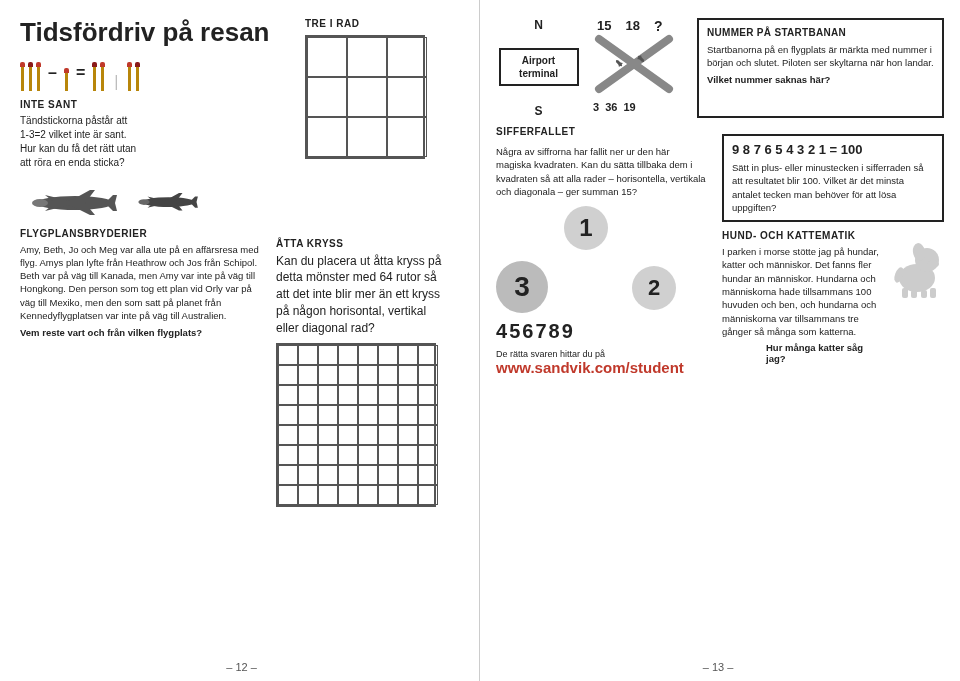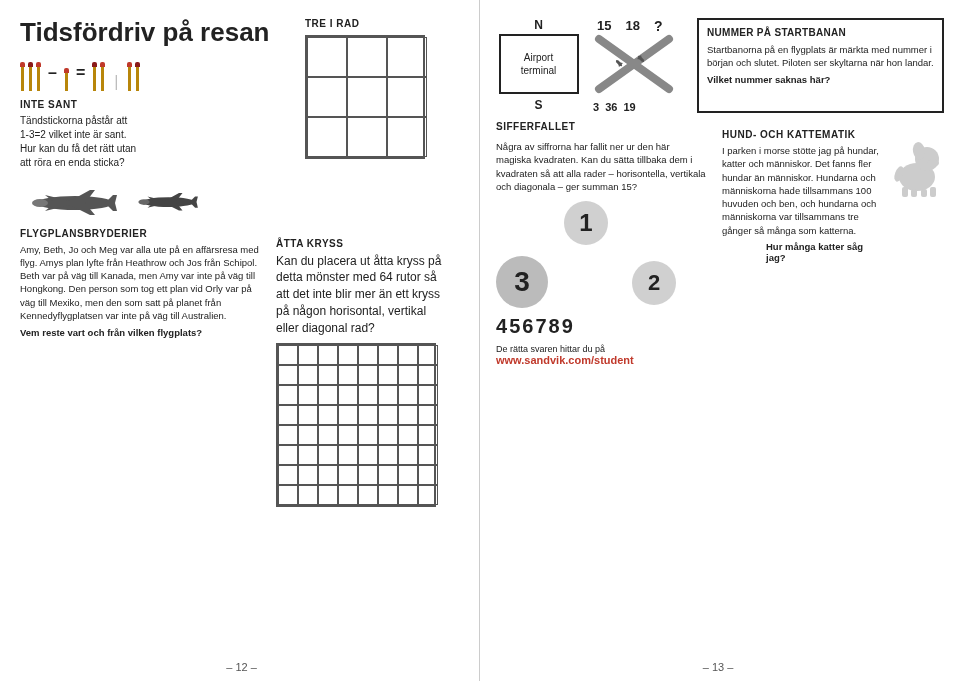--- a/index.html
+++ b/index.html
@@ -163,26 +163,26 @@
     }
 
     .kryss-cell {
       width: 20px;
       height: 20px;
       border: 1px solid #555;
     }
 
     .airport-terminal-box {
       border: 2px solid #222;
-      padding: 15px 8px;
+      padding: 4px 8px;
       text-align: center;
       font-size: 10px;
-      font-weight: normal;
+      font-weight: bold;
       width: 80px;
-      margin: 2px 0;
+      margin: 16px 0;
       line-height: 1.3;
     }
 
     
     .nummer-box {
       border: 2px solid #222;
       padding: 6px 8px;
       flex: 1;
       font-size: 9.5px;
       line-height: 1.4;
@@ -226,21 +226,21 @@
 
     .sifferfallet p {
       font-size: 9.5px;
       line-height: 1.4;
       color: #222;
     }
 
     .sandvik-link {
       color: #c0392b;
       font-weight: bold;
-      font-size: 11px;
+      font-size: 15px;
     }
 
     
     .left-middle {
       display: flex;
       gap: 10px;
       margin-top: 6px;
     }
 
     .left-mid-col1 {
@@ -531,20 +531,24 @@
 
         <p style="font-size:9px; margin-top:6px;">
           <span>De rätta svaren hittar du på </span>
           <span class="sandvik-link">www.sandvik.com/student</span>
         </p>
 
       </div>
 
       <div style="flex:1;">
 
+        <div class="math-box">
+          <div class="math-heading">9 8 7 6 5 4 3 2 1 = 100</div>
+          <p>Sätt in plus- eller minustecken i sifferraden så att resultatet blir 100. Vilket är det minsta antalet tecken man behöver för att lösa uppgiften?</p>
+        </div>
 
         <div style="margin-top:8px; display:flex; gap:6px;">
           <div style="flex:1;">
             <div class="section-heading">HUND- OCH KATTEMATIK</div>
             <p style="font-size:9.5px; line-height:1.4;">I parken i morse stötte jag på hundar, katter och människor. Det fanns fler hundar än människor. Hundarna och människorna hade tillsammans 100 huvuden och ben, och hundarna och människorna var tillsammans tre gånger så många som katterna.</p>
             <p style="font-size:9.5px; font-weight:bold; margin-top:4px;padding-left:44px;">Hur många katter såg jag?</p>
           </div>
 
           <div style="width:55px; flex-shrink:0;">
             <svg width="55" height="70" viewBox="0 0 55 70">

